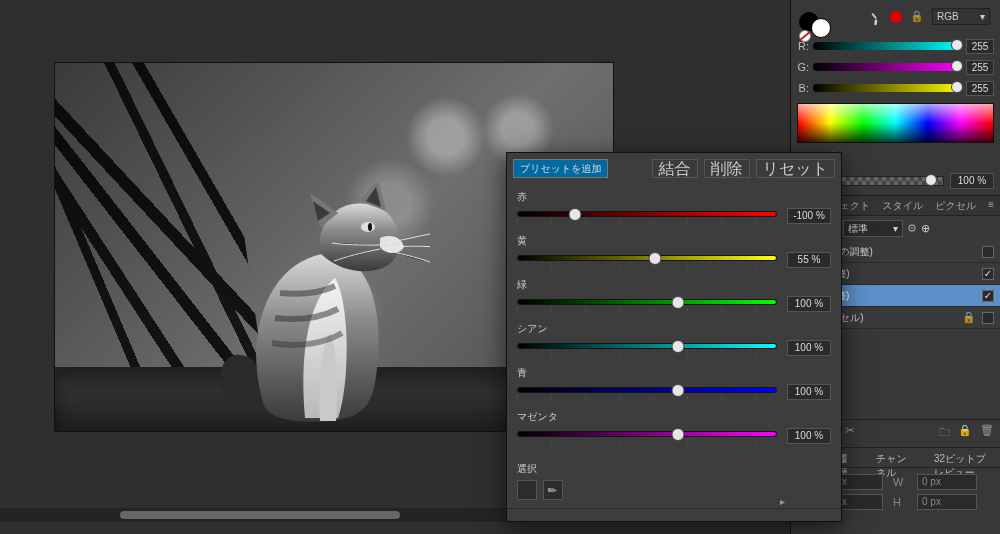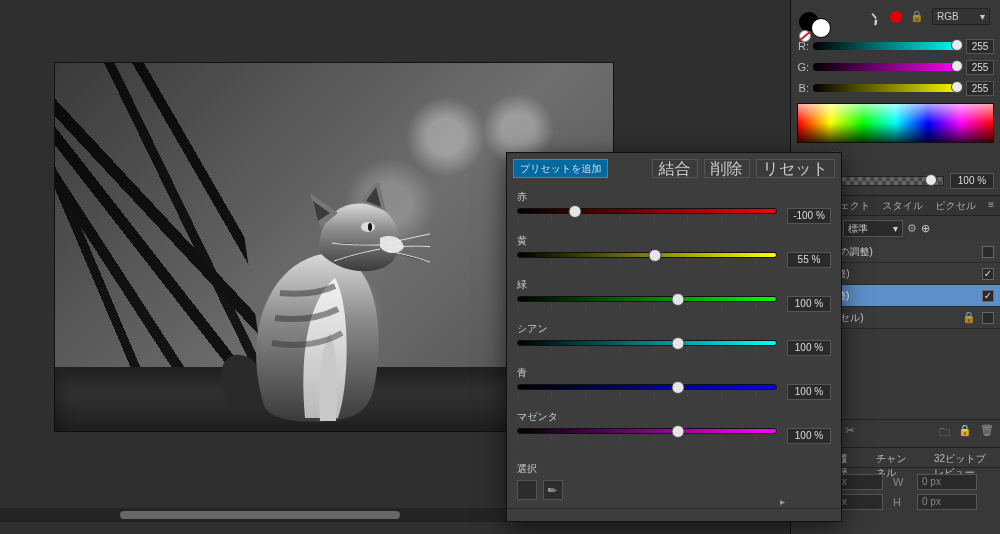--- a/index.html
+++ b/index.html
@@ -83,21 +83,21 @@
   .dlg{position:absolute;left:506px;top:152px;width:336px;background:#3d3d3d;border:1px solid #111;box-shadow:0 6px 24px rgba(0,0,0,.6);}
   .dlg-title{height:22px;line-height:22px;text-align:center;font-size:11px;border-bottom:1px solid #2a2a2a;position:relative}
   .dlg-close{position:absolute;right:6px;top:3px;width:14px;height:14px;color:#ccc;text-align:center;line-height:13px}
   .dlg-top{display:flex;align-items:center;padding:6px;gap:6px}
   .addpreset{height:19px;padding:0 6px;border:1px solid #777;background:#0369a1;color:#ddd;font-size:10px;line-height:17px}
   .spacer{flex:1}
   .dlgbtn{height:19px;padding:0 6px;border:1px solid #555;background:#3b3b3b;color:#ccc;font-size:16px;line-height:17px}
   .sliders{padding:2px 10px 6px}
   .slr{margin:4px 0 10px}
   .sll{font-size:10px;color:#ccc;margin-bottom:4px}
-  .slrow{display:flex;align-items:flex-start;gap:10px}
+  .slrow{display:flex;align-items:flex-end;gap:10px}
   .track{flex:1;height:6px;border-radius:3px;position:relative;border:1px solid #111}
   .handle{position:absolute;top:-4px;width:13px;height:13px;border-radius:50%;background:#e6e6e6;border:1px solid #444;transform:translateX(-50%)}
   .ticks{height:5px;background-image:linear-gradient(to right,#555 1px,transparent 1px);background-size:34px 100%;margin-top:2px;opacity:.4}
   .slval{width:44px;height:16px;background:#2a2a2a;border:1px solid #555;text-align:center;font-size:10px;line-height:14px;color:#ddd}
   .dlg-bot{display:flex;align-items:center;gap:6px;padding:6px 10px;border-top:1px solid #2a2a2a}
   .caret-right{font-size:10px;color:#999}
 </style>
 </head>
 <body>
 

